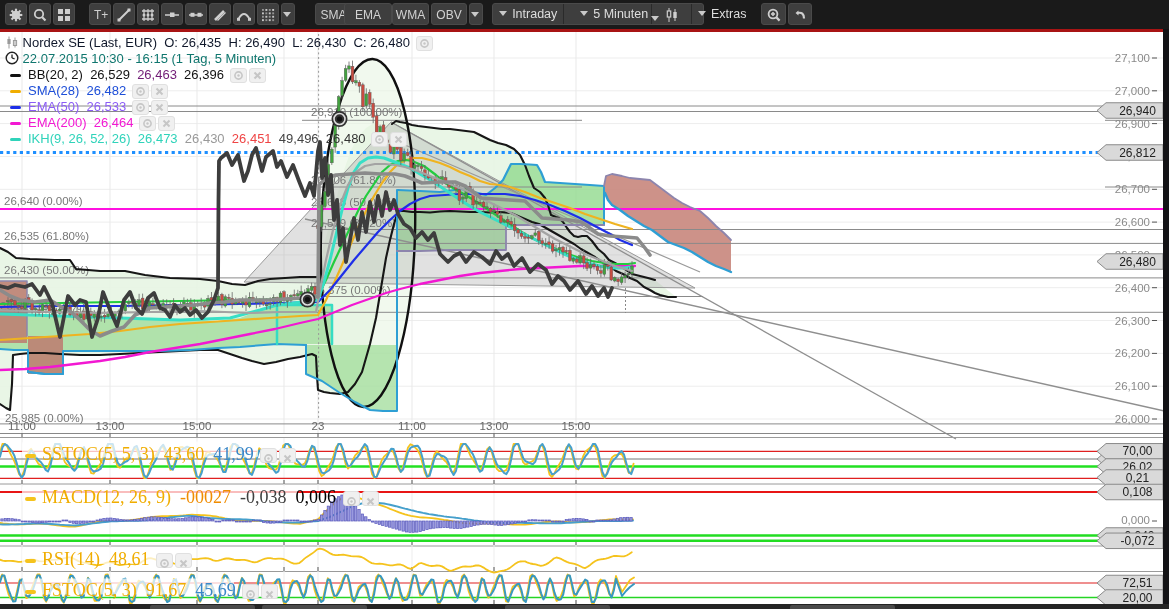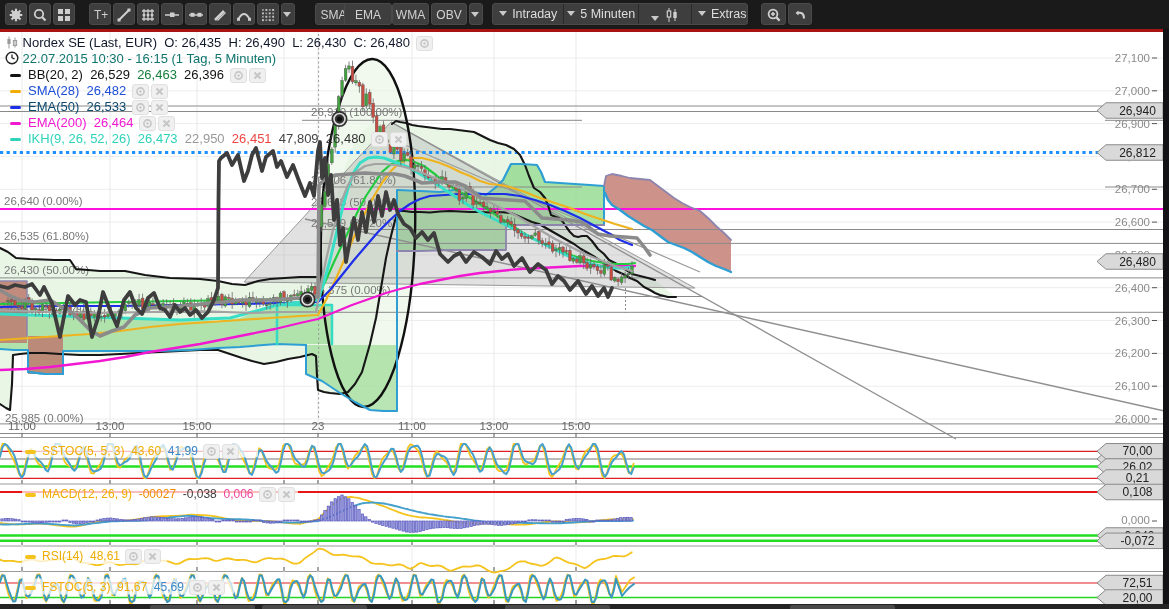--- a/index.html
+++ b/index.html
@@ -5,21 +5,21 @@
 #toolbar{position:absolute;left:0;top:0;width:1169px;height:29px;background:#1a1a1a;}
 .tbtn{position:absolute;top:3px;height:22px;background:#3e3e3e;border:1px solid #4a4a4a;border-radius:3px;color:#d2d2d2;
  font-size:12px;line-height:22px;text-align:center;box-sizing:border-box;}
 .tbg{position:absolute;top:3px;height:22px;background:#3e3e3e;border:1px solid #4a4a4a;border-radius:3px;color:#dedede;font-size:12.5px;box-sizing:border-box;}
 .tseg{position:absolute;top:0;height:20px;border-right:1px solid #2a2a2a;color:#dedede;font-size:12.5px;line-height:20px;text-align:center;}
 .tri{display:inline-block;width:0;height:0;border-left:4px solid transparent;border-right:4px solid transparent;border-top:5px solid #c9c9c9;vertical-align:2px;margin-right:2px;}
 .legend{position:absolute;color:#333;font-size:13px;white-space:nowrap;}
 .lbtn{display:inline-block;width:15px;height:13px;background:#f0f0f0;border:1px solid #e0e0e0;border-radius:3px;
  vertical-align:middle;margin-left:2px;}
 .dash{display:inline-block;width:11px;height:3.5px;border-radius:2px;vertical-align:middle;margin-right:7px;margin-left:5px;}
-.plabel{position:absolute;font-size:12px;white-space:nowrap;}
+.plabel{position:absolute;font-size:18px;white-space:nowrap;font-family:Liberation Serif, serif;}
 .pdash{display:inline-block;width:11px;height:3.5px;border-radius:2px;vertical-align:middle;margin-right:6px;background:#f5c31d;}
 #rightstrip{position:absolute;right:0;top:29px;width:6px;height:580px;background:#131316;}
 #bottombar{position:absolute;left:0;top:604px;width:1169px;height:5px;background:#242424;}
 .bbtn{position:absolute;top:604.5px;height:5px;background:#4a4a4a;border-radius:2px 2px 0 0;}
 </style></head><body>
 <svg width="1169" height="609" style="position:absolute;left:0;top:0">
     <line x1="0" y1="419.0" x2="1163" y2="419.0" stroke="#ededed" stroke-width="1"></line>
     <line x1="0" y1="386.2" x2="1163" y2="386.2" stroke="#ededed" stroke-width="1"></line>
     <line x1="0" y1="353.4" x2="1163" y2="353.4" stroke="#ededed" stroke-width="1"></line>
     <line x1="0" y1="320.5" x2="1163" y2="320.5" stroke="#ededed" stroke-width="1"></line>
@@ -861,23 +861,23 @@
         <rect x="12.2" y="5.4" width="1.9" height="1.9" fill="#cfcfcf" opacity="0.6"></rect>
         <rect x="12.2" y="8.8" width="1.9" height="1.9" fill="#cfcfcf" opacity="0.95"></rect>
         <rect x="12.2" y="12.2" width="1.9" height="1.9" fill="#cfcfcf" opacity="0.6"></rect>
       </svg></div>
     <div class="tbtn" style="left:281px;width:14px"><span class="tri"></span></div>
     <div class="tbtn" style="left:315px;width:37px">SMA</div>
     <div class="tbtn" style="left:344px;width:48px">EMA</div>
     <div class="tbtn" style="left:392px;width:37px">WMA</div>
     <div class="tbtn" style="left:431px;width:36px">OBV</div>
     <div class="tbtn" style="left:469px;width:14px"><span class="tri"></span></div>
-    <div class="tbg" style="left:492px;width:256px">
+    <div class="tbg" style="left:492px;width:212px">
    <div class="tseg" style="left:0;width:70px"><span class="tri"></span> Intraday</div>
-   <div class="tseg" style="left:71px;width:74px"><span class="tri"></span> 5 Minuten</div>
+   <div class="tseg" style="left:84px;width:74px"><span class="tri"></span> 5 Minuten</div>
    <div class="tseg" style="left:146px;width:52px"><span class="tri"></span> <svg width="14" height="16" viewBox="0 0 14 16" style="margin-top:3px">
           <line x1="4" y1="1" x2="4" y2="15" stroke="#cfcfcf" stroke-width="1"></line>
           <rect x="2.3" y="4" width="3.4" height="6" fill="#3e3e3e" stroke="#cfcfcf" stroke-width="1.2"></rect>
           <line x1="10" y1="2" x2="10" y2="14" stroke="#cfcfcf" stroke-width="1"></line>
           <rect x="8.3" y="5" width="3.4" height="6" fill="#cfcfcf"></rect>
         </svg></div>
    <div class="tseg" style="left:199px;width:60px;border-right:none"><span class="tri"></span> Extras</div>
  </div>
     <div class="tbtn" style="left:761px;width:25px"><svg width="16" height="16" viewBox="0 0 16 16" style="margin-top:3px">
         <circle cx="7" cy="7" r="4.4" fill="none" stroke="#cfcfcf" stroke-width="1.8"></circle>
@@ -905,64 +905,64 @@
       <rect x="8.4" y="4.5" width="3.2" height="5" fill="none" stroke="#9a9a9a"></rect>
     </svg> Nordex SE (Last, EUR)&nbsp; O: 26,435&nbsp; H: 26,490&nbsp; L: 26,430&nbsp; C: 26,480 <span class="lbtn"><svg width="15" height="13">
         <circle cx="7.5" cy="6.5" r="3.6" fill="none" stroke="#c6c6c6" stroke-width="1.6"></circle>
         <circle cx="7.5" cy="6.5" r="1.2" fill="#c6c6c6"></circle>
       </svg></span></div>
 <div class="legend" style="left:5px;top:51px;color:#0f766e"><svg width="14" height="14" style="vertical-align:-2px">
       <circle cx="7" cy="7" r="5.8" fill="none" stroke="#222" stroke-width="1.4"></circle>
       <line x1="7" y1="7" x2="7" y2="3.6" stroke="#222" stroke-width="1.3"></line>
       <line x1="7" y1="7" x2="9.6" y2="7.8" stroke="#222" stroke-width="1.3"></line>
     </svg> 22.07.2015 10:30 - 16:15 (1 Tag, 5 Minuten)</div>
-<div class="legend" style="left:5px;top:67px;color:#111"><span class="dash" style="background:#111"></span>BB(20, 2)&nbsp; 26,529&nbsp; <span style="color:#15803d">26,463</span>&nbsp; 26,396 <span class="lbtn"><svg width="15" height="13">
+<div class="legend" style="left:5px;top:67px;color:#111"><span class="dash" style="background:#111"></span>BB(20, 2)&nbsp; 26,529&nbsp; <span style="color:#701a75">26,463</span>&nbsp; 26,396 <span class="lbtn"><svg width="15" height="13">
         <circle cx="7.5" cy="6.5" r="3.6" fill="none" stroke="#c6c6c6" stroke-width="1.6"></circle>
         <circle cx="7.5" cy="6.5" r="1.2" fill="#c6c6c6"></circle>
       </svg></span><span class="lbtn"><svg width="15" height="13">
         <line x1="4.5" y1="3.5" x2="10.5" y2="9.5" stroke="#c6c6c6" stroke-width="2"></line>
         <line x1="10.5" y1="3.5" x2="4.5" y2="9.5" stroke="#c6c6c6" stroke-width="2"></line>
       </svg></span></div>
 <div class="legend" style="left:5px;top:83px;color:#1d4ed8"><span class="dash" style="background:#f0ad00"></span>SMA(28)&nbsp; 26,482 <span class="lbtn"><svg width="15" height="13">
         <circle cx="7.5" cy="6.5" r="3.6" fill="none" stroke="#c6c6c6" stroke-width="1.6"></circle>
         <circle cx="7.5" cy="6.5" r="1.2" fill="#c6c6c6"></circle>
       </svg></span><span class="lbtn"><svg width="15" height="13">
         <line x1="4.5" y1="3.5" x2="10.5" y2="9.5" stroke="#c6c6c6" stroke-width="2"></line>
         <line x1="10.5" y1="3.5" x2="4.5" y2="9.5" stroke="#c6c6c6" stroke-width="2"></line>
       </svg></span></div>
-<div class="legend" style="left:5px;top:99px;color:#0c4a6e"><span class="dash" style="background:#1e2fe8"></span>EMA(50)&nbsp; 26,533 <span class="lbtn"><svg width="15" height="13">
+<div class="legend" style="left:5px;top:99px;color:#8b5cf6"><span class="dash" style="background:#1e2fe8"></span>EMA(50)&nbsp; 26,533 <span class="lbtn"><svg width="15" height="13">
         <circle cx="7.5" cy="6.5" r="3.6" fill="none" stroke="#c6c6c6" stroke-width="1.6"></circle>
         <circle cx="7.5" cy="6.5" r="1.2" fill="#c6c6c6"></circle>
       </svg></span><span class="lbtn"><svg width="15" height="13">
         <line x1="4.5" y1="3.5" x2="10.5" y2="9.5" stroke="#c6c6c6" stroke-width="2"></line>
         <line x1="10.5" y1="3.5" x2="4.5" y2="9.5" stroke="#c6c6c6" stroke-width="2"></line>
       </svg></span></div>
 <div class="legend" style="left:5px;top:115px;color:#f218d2"><span class="dash" style="background:#f218d2"></span>EMA(200)&nbsp; 26,464 <span class="lbtn"><svg width="15" height="13">
         <circle cx="7.5" cy="6.5" r="3.6" fill="none" stroke="#c6c6c6" stroke-width="1.6"></circle>
         <circle cx="7.5" cy="6.5" r="1.2" fill="#c6c6c6"></circle>
       </svg></span><span class="lbtn"><svg width="15" height="13">
         <line x1="4.5" y1="3.5" x2="10.5" y2="9.5" stroke="#c6c6c6" stroke-width="2"></line>
         <line x1="10.5" y1="3.5" x2="4.5" y2="9.5" stroke="#c6c6c6" stroke-width="2"></line>
       </svg></span></div>
-<div class="legend" style="left:5px;top:131px;color:#2fd3ba"><span class="dash" style="background:#2fd3ba"></span>IKH(9, 26, 52, 26)&nbsp; 26,473&nbsp; <span style="color:#999">22,950</span>&nbsp; <span style="color:#ef4444">26,451</span>&nbsp; <span style="color:#444">47,809</span>&nbsp; <span style="color:#333">26,480</span> <span class="lbtn"><svg width="15" height="13">
+<div class="legend" style="left:5px;top:131px;color:#2fd3ba"><span class="dash" style="background:#2fd3ba"></span>IKH(9, 26, 52, 26)&nbsp; 26,473&nbsp; <span style="color:#999">26,430</span>&nbsp; <span style="color:#ef4444">26,451</span>&nbsp; <span style="color:#444">49,496</span>&nbsp; <span style="color:#333">26,480</span> <span class="lbtn"><svg width="15" height="13">
         <circle cx="7.5" cy="6.5" r="3.6" fill="none" stroke="#c6c6c6" stroke-width="1.6"></circle>
         <circle cx="7.5" cy="6.5" r="1.2" fill="#c6c6c6"></circle>
       </svg></span><span class="lbtn"><svg width="15" height="13">
         <line x1="4.5" y1="3.5" x2="10.5" y2="9.5" stroke="#c6c6c6" stroke-width="2"></line>
         <line x1="10.5" y1="3.5" x2="4.5" y2="9.5" stroke="#c6c6c6" stroke-width="2"></line>
       </svg></span></div>
 
 <div class="plabel" style="left:25px;top:444px;color:#f0ad00"><span class="pdash"></span>SSTOC(5, 5, 3)&nbsp; 43,60&nbsp; <span style="color:#3a87c8">41,99</span> <span class="lbtn"><svg width="15" height="13">
         <circle cx="7.5" cy="6.5" r="3.6" fill="none" stroke="#c6c6c6" stroke-width="1.6"></circle>
         <circle cx="7.5" cy="6.5" r="1.2" fill="#c6c6c6"></circle>
       </svg></span><span class="lbtn"><svg width="15" height="13">
         <line x1="4.5" y1="3.5" x2="10.5" y2="9.5" stroke="#c6c6c6" stroke-width="2"></line>
         <line x1="10.5" y1="3.5" x2="4.5" y2="9.5" stroke="#c6c6c6" stroke-width="2"></line>
       </svg></span></div>
-<div class="plabel" style="left:25px;top:487px;color:#f0ad00"><span class="pdash"></span>MACD(12, 26, 9)&nbsp; <span style="color:#f08c00">-00027</span>&nbsp; <span style="color:#404040">-0,038</span>&nbsp; <span style="color:#ec4899">0,006</span> <span class="lbtn"><svg width="15" height="13">
+<div class="plabel" style="left:25px;top:487px;color:#f0ad00"><span class="pdash"></span>MACD(12, 26, 9)&nbsp; <span style="color:#f08c00">-00027</span>&nbsp; <span style="color:#404040">-0,038</span>&nbsp; <span style="color:#000000">0,006</span> <span class="lbtn"><svg width="15" height="13">
         <circle cx="7.5" cy="6.5" r="3.6" fill="none" stroke="#c6c6c6" stroke-width="1.6"></circle>
         <circle cx="7.5" cy="6.5" r="1.2" fill="#c6c6c6"></circle>
       </svg></span><span class="lbtn"><svg width="15" height="13">
         <line x1="4.5" y1="3.5" x2="10.5" y2="9.5" stroke="#c6c6c6" stroke-width="2"></line>
         <line x1="10.5" y1="3.5" x2="4.5" y2="9.5" stroke="#c6c6c6" stroke-width="2"></line>
       </svg></span></div>
 <div class="plabel" style="left:25px;top:549px;color:#f0ad00"><span class="pdash"></span>RSI(14)&nbsp; 48,61 <span class="lbtn"><svg width="15" height="13">
         <circle cx="7.5" cy="6.5" r="3.6" fill="none" stroke="#c6c6c6" stroke-width="1.6"></circle>
         <circle cx="7.5" cy="6.5" r="1.2" fill="#c6c6c6"></circle>
       </svg></span><span class="lbtn"><svg width="15" height="13">

